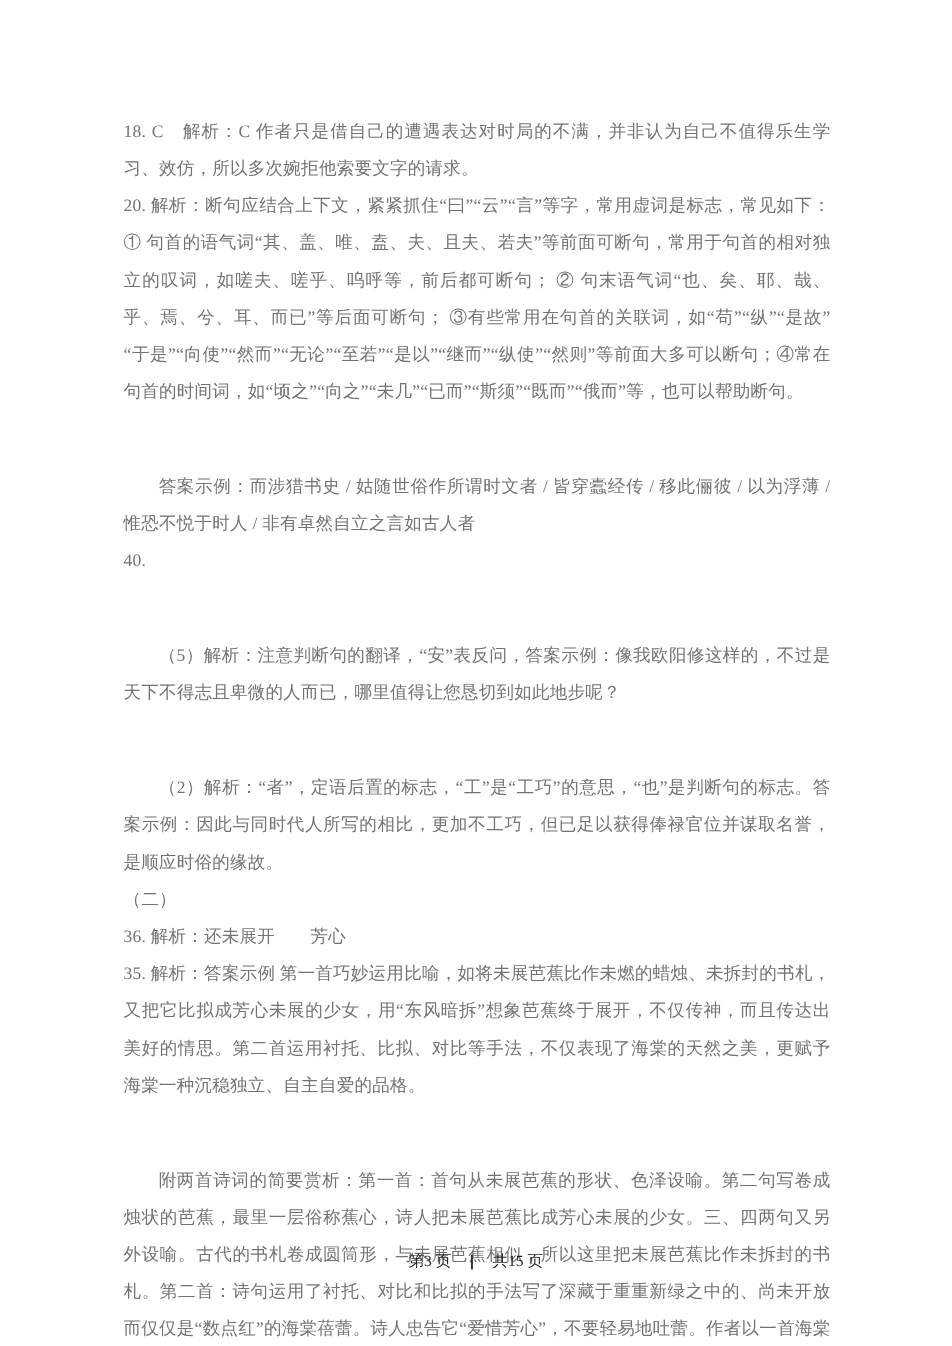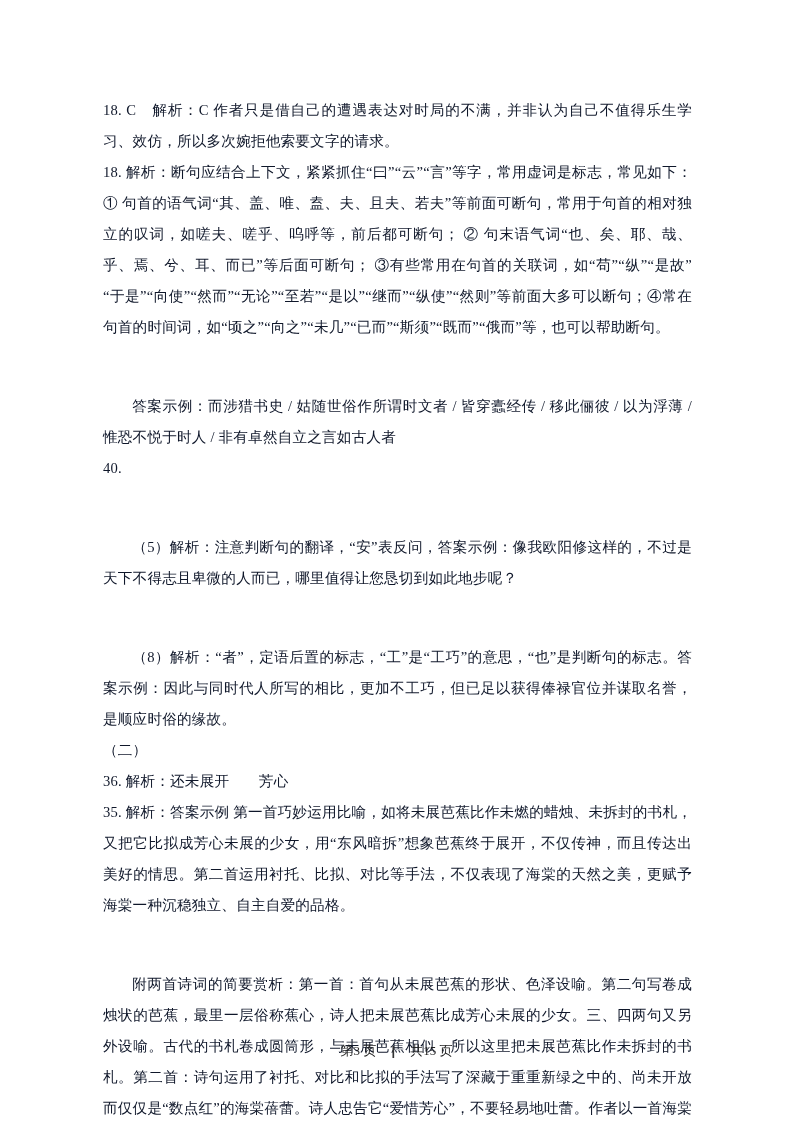--- a/index.html
+++ b/index.html
@@ -19,21 +19,21 @@
     position: absolute;
     left: 103px;
     top: 95px;
     width: 589px;
   }
   .para {
     margin: 0;
     font-size: 14.6px;
     line-height: 31px;
     text-align: justify;
-    color: #0f172a;
+    color: #737373;
     letter-spacing: 0.2px;
     word-break: break-all;
   }
   .para.indent {
     text-indent: 2em;
     margin-top: 48px;
   }
   .footer {
     position: absolute;
     left: 0;
@@ -53,25 +53,25 @@
     color: #333333;
   }
 </style>
 </head>
 <body>
 
 <div class="page">
 
   <div class="content" id="paragraphs">
       <p class="para">18. C　解析：C 作者只是借自己的遭遇表达对时局的不满，并非认为自己不值得乐生学习、效仿，所以多次婉拒他索要文字的请求。</p>
-      <p class="para">18. 解析：断句应结合上下文，紧紧抓住“曰”“云”“言”等字，常用虚词是标志，常见如下：① 句首的语气词“其、盖、唯、盍、夫、且夫、若夫”等前面可断句，常用于句首的相对独立的叹词，如嗟夫、嗟乎、呜呼等，前后都可断句； ② 句末语气词“也、矣、耶、哉、乎、焉、兮、耳、而已”等后面可断句； ③有些常用在句首的关联词，如“苟”“纵”“是故”“于是”“向使”“然而”“无论”“至若”“是以”“继而”“纵使”“然则”等前面大多可以断句；④常在句首的时间词，如“顷之”“向之”“未几”“已而”“斯须”“既而”“俄而”等，也可以帮助断句。</p>
+      <p class="para">20. 解析：断句应结合上下文，紧紧抓住“曰”“云”“言”等字，常用虚词是标志，常见如下：① 句首的语气词“其、盖、唯、盍、夫、且夫、若夫”等前面可断句，常用于句首的相对独立的叹词，如嗟夫、嗟乎、呜呼等，前后都可断句； ② 句末语气词“也、矣、耶、哉、乎、焉、兮、耳、而已”等后面可断句； ③有些常用在句首的关联词，如“苟”“纵”“是故”“于是”“向使”“然而”“无论”“至若”“是以”“继而”“纵使”“然则”等前面大多可以断句；④常在句首的时间词，如“顷之”“向之”“未几”“已而”“斯须”“既而”“俄而”等，也可以帮助断句。</p>
       <p class="para indent">答案示例：而涉猎书史 / 姑随世俗作所谓时文者 / 皆穿蠹经传 / 移此俪彼 / 以为浮薄 / 惟恐不悦于时人 / 非有卓然自立之言如古人者</p>
       <p class="para">40.</p>
       <p class="para indent">（5）解析：注意判断句的翻译，“安”表反问，答案示例：像我欧阳修这样的，不过是天下不得志且卑微的人而已，哪里值得让您恳切到如此地步呢？</p>
-      <p class="para indent">（8）解析：“者”，定语后置的标志，“工”是“工巧”的意思，“也”是判断句的标志。答案示例：因此与同时代人所写的相比，更加不工巧，但已足以获得俸禄官位并谋取名誉，是顺应时俗的缘故。</p>
+      <p class="para indent">（2）解析：“者”，定语后置的标志，“工”是“工巧”的意思，“也”是判断句的标志。答案示例：因此与同时代人所写的相比，更加不工巧，但已足以获得俸禄官位并谋取名誉，是顺应时俗的缘故。</p>
       <p class="para">（二）</p>
       <p class="para">36. 解析：还未展开　　芳心</p>
       <p class="para">35. 解析：答案示例 第一首巧妙运用比喻，如将未展芭蕉比作未燃的蜡烛、未拆封的书札，又把它比拟成芳心未展的少女，用“东风暗拆”想象芭蕉终于展开，不仅传神，而且传达出美好的情思。第二首运用衬托、比拟、对比等手法，不仅表现了海棠的天然之美，更赋予海棠一种沉稳独立、自主自爱的品格。</p>
       <p class="para indent">附两首诗词的简要赏析：第一首：首句从未展芭蕉的形状、色泽设喻。第二句写卷成烛状的芭蕉，最里一层俗称蕉心，诗人把未展芭蕉比成芳心未展的少女。三、四两句又另外设喻。古代的书札卷成圆筒形，与未展芭蕉相似，所以这里把未展芭蕉比作未拆封的书札。第二首：诗句运用了衬托、对比和比拟的手法写了深藏于重重新绿之中的、尚未开放而仅仅是“数点红”的海棠蓓蕾。诗人忠告它“爱惜芳心”，不要轻易地吐蕾。作者以一首海棠诗暗示、告诫自己的儿女们要稳重行事，要像海棠一样不轻易显露自己的芳心，保持自己内心的纯洁。“芳心”是一个双关词语，一层意思是海棠花的花心，另一层是儿女的爱慕之心。</p>
     </div>
 
   <div class="footer">
     <span class="piece">第3 页</span>
     <span class="sep">|</span>
     <span class="piece">共15 页</span>

